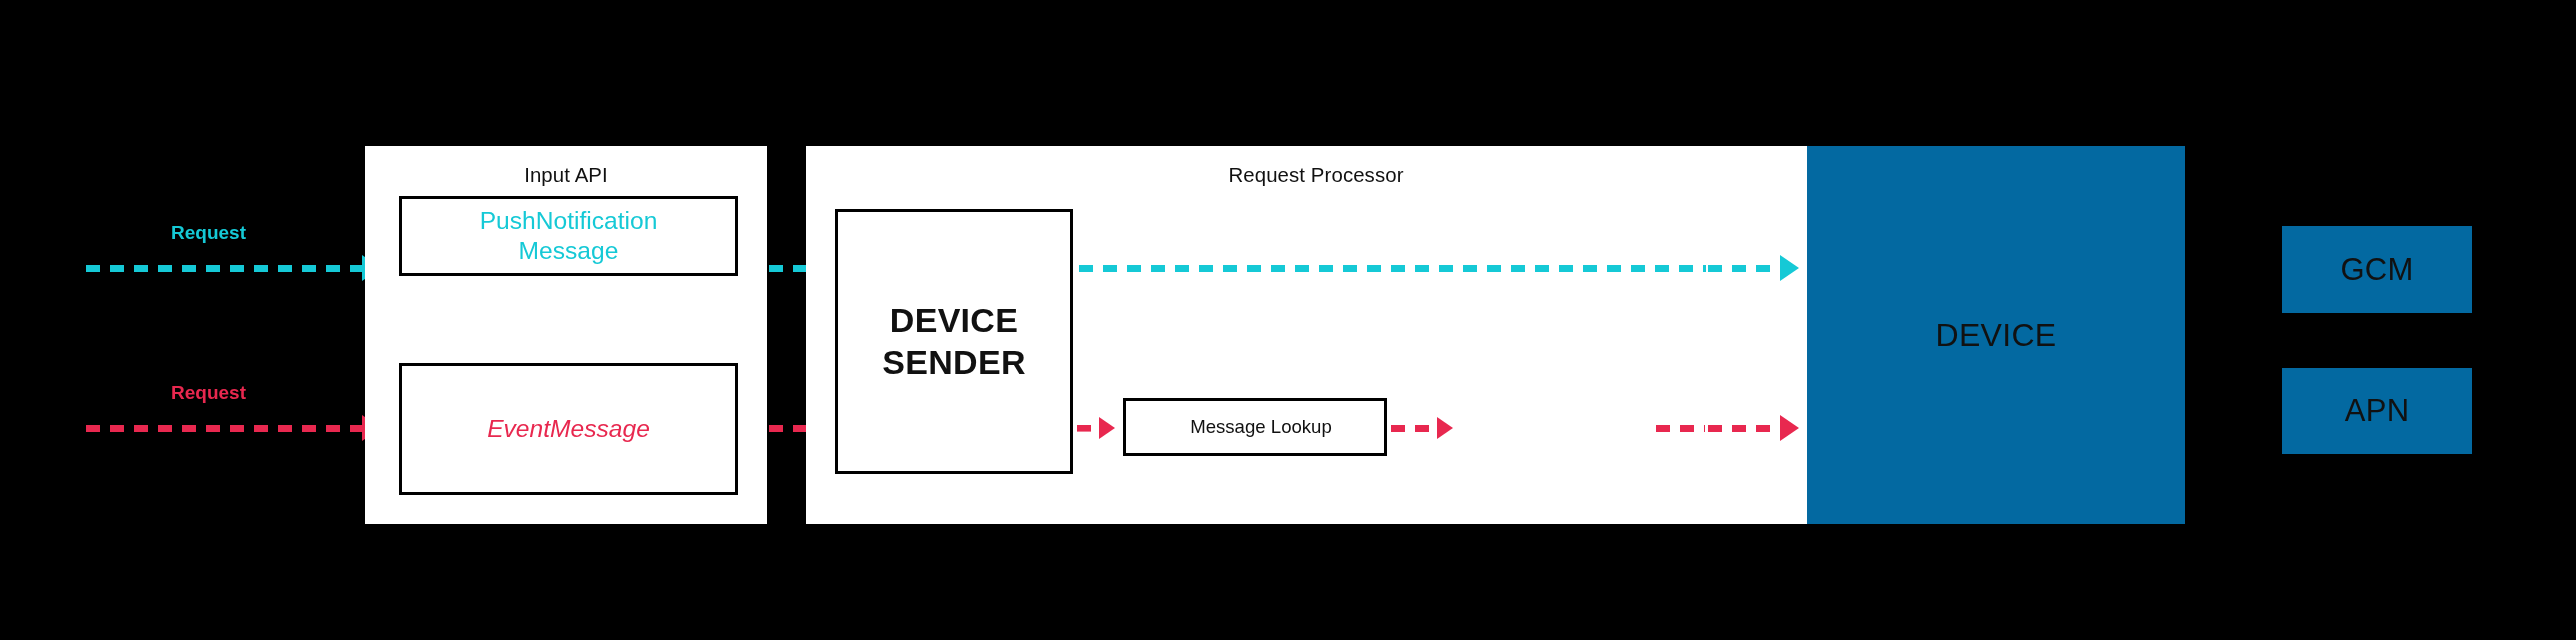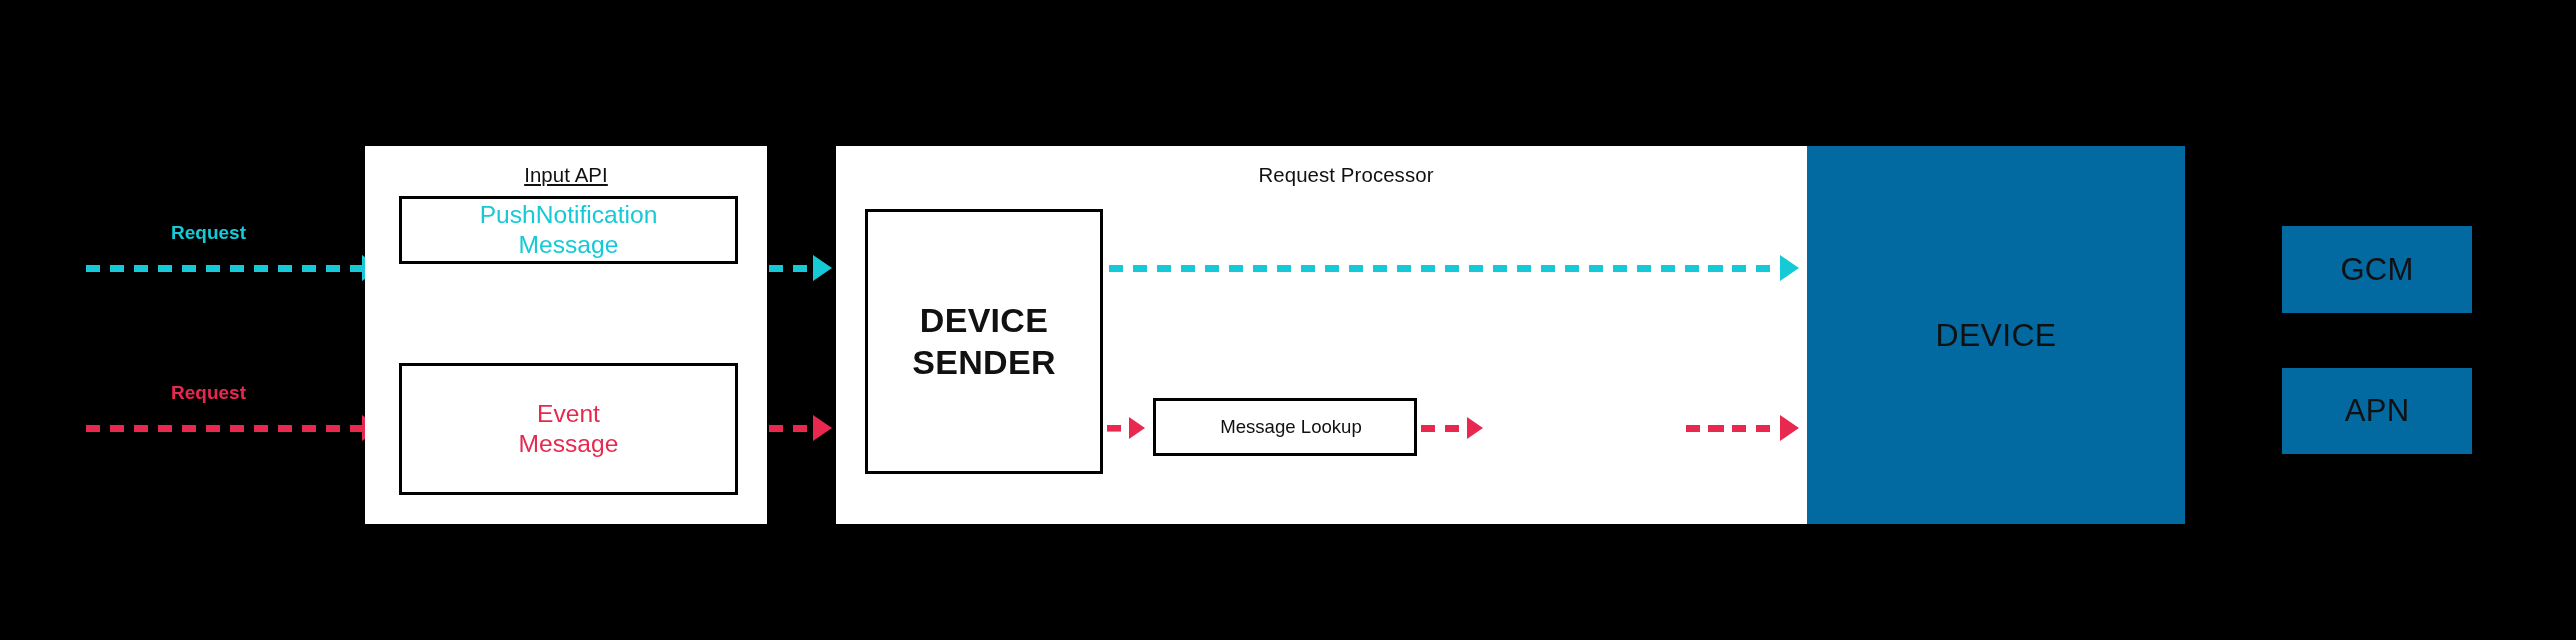--- a/index.html
+++ b/index.html
@@ -118,40 +118,40 @@
   <div class="abs dash dash-cyan" style="left:86px; top:265px; width:282px;"></div>
   <div class="abs arrow arrow-cyan" style="left:362px; top:255px;"></div>
   <div class="flow-label t-cyan" style="left:171px; top:223px;">Request</div>
 
   <div class="abs dash dash-red" style="left:86px; top:425px; width:282px;"></div>
   <div class="abs arrow arrow-red" style="left:362px; top:415px;"></div>
   <div class="flow-label t-red" style="left:171px; top:383px;">Request</div>
 
   <div class="abs panel" style="left:365px; top:146px; width:402px; height:378px;">
 
-    <div class="panel-title" style="top:18.6px;text-decoration:underline;">Input API</div>
+    <div class="panel-title" style="top:18.6px;">Input API</div>
 
-    <div class="abs obox fs-msgbox t-cyan" style="left:34px; top:50px; width:339px; height:68px; flex-direction:column;">
+    <div class="abs obox fs-msgbox t-cyan" style="left:34px; top:50px; width:339px; height:80px; flex-direction:column;">
       <span>PushNotification</span>
       <span>Message</span>
     </div>
 
-    <div class="abs obox fs-msgbox t-red" style="left:34px; top:217px; width:339px; height:132px; flex-direction:column;">
+    <div class="abs obox fs-msgbox t-red" style="left:34px; top:217px; width:339px; height:132px; flex-direction:row;font-style:italic;">
       <span>Event</span>
       <span>Message</span>
     </div>
   </div>
 
   <div class="abs dash dash-cyan" style="left:769px; top:265px; width:41px;"></div>
   <div class="abs arrow arrow-cyan" style="left:813px; top:255px;"></div>
 
   <div class="abs dash dash-red" style="left:769px; top:425px; width:41px;"></div>
   <div class="abs arrow arrow-red" style="left:813px; top:415px;"></div>
 
-  <div class="abs panel" style="left:836px; top:146px; width:1020px; height:378px;">
+  <div class="abs panel" style="left:806px; top:146px; width:1020px; height:378px;">
 
     <div class="panel-title" style="top:18.6px;">Request Processor</div>
 
     <div class="abs obox fs-device t-black" style="left:29px; top:63px; width:238px; height:265px; flex-direction:column;">
       <span>DEVICE</span>
       <span>SENDER</span>
     </div>
 
     <div class="abs obox thin fs-small t-black" style="left:317px; top:252px; width:264px; height:58px;">
       <span>Message Lookup</span>

